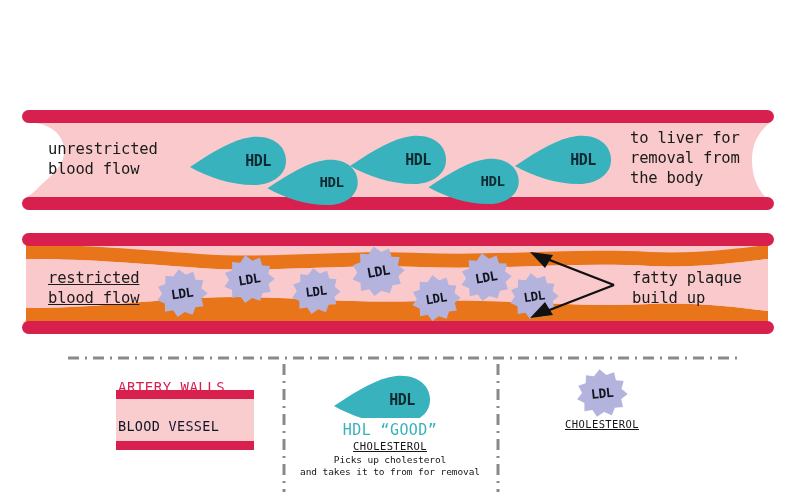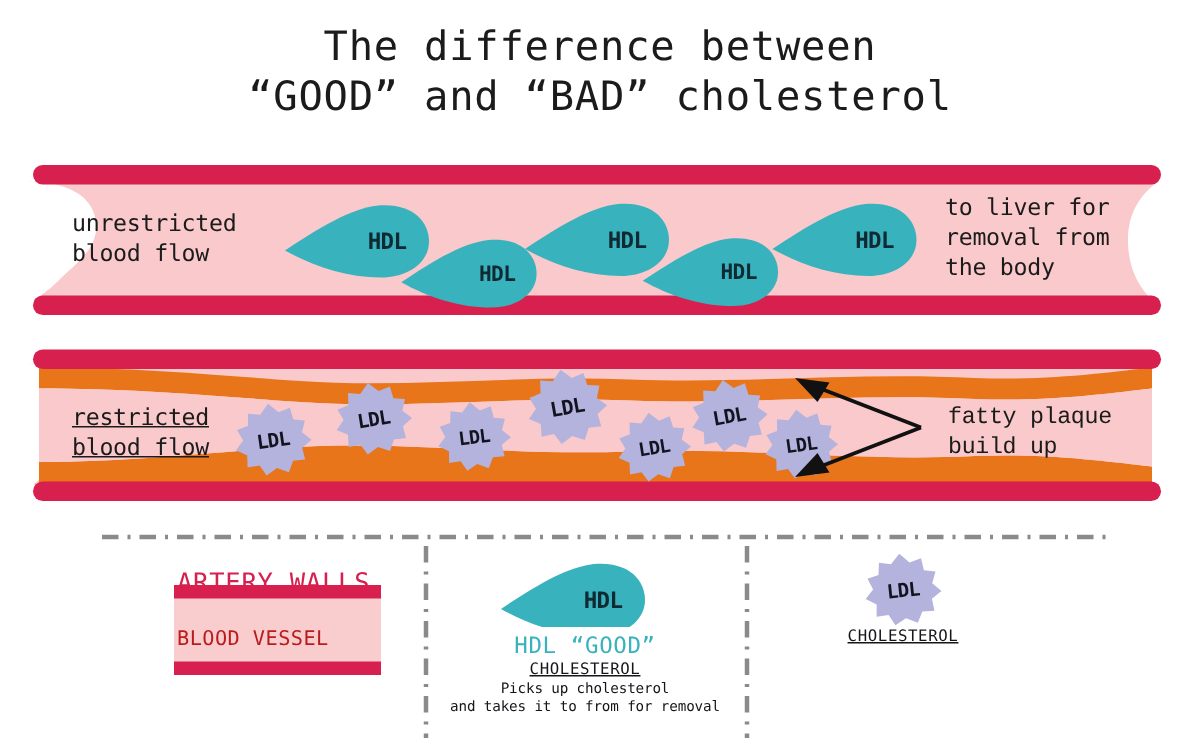--- a/index.html
+++ b/index.html
@@ -55,37 +55,33 @@
   .vdash{position:absolute;width:3px;}
 
   
   .legend-item{position:absolute;text-align:center;}
   .lg-title{font-size:15px;letter-spacing:0.4px;line-height:1.25;}
   .lg-sub{font-size:10.5px;color:#15151a;letter-spacing:0.4px;line-height:1.25;text-decoration:underline;}
   .lg-desc{font-size:9.5px;color:#15151a;line-height:1.3;letter-spacing:-0.1px;white-space:pre;}
 
   .aw-box{position:absolute;}
   .aw-label{
-    position:absolute;color:#d8204f;font-size:17px;letter-spacing:0.5px;
+    position:absolute;color:#d8204f;font-size:14px;letter-spacing:0.5px;
     font-family:"DejaVu Sans Mono","Liberation Mono",monospace;white-space:nowrap;
   }
   .bv-label{
-    position:absolute;color:#b91c1c;font-size:13.5px;letter-spacing:0.3px;
+    position:absolute;color:#0f172a;font-size:13.5px;letter-spacing:0.3px;
     font-family:"DejaVu Sans Mono","Liberation Mono",monospace;white-space:nowrap;
   }
 </style>
 </head>
 <body>
 
 <div id="root">
 
-  <div class="title">
-    <span class="title-l1">The difference between</span>
-    <span class="title-l2">“GOOD” and “BAD” cholesterol</span>
-  </div>
 
   <div class="vessel" style="left:0px;top:104px;width:800px;height:112px;">
     <svg width="800" height="112" viewBox="0 0 800 112">
       <defs>
         <clipPath id="clipA">
           <path d="M14,14 C40,14 56,22 60,38 C64,56 52,68 38,80 C30,88 24,94 20,98
                    L770,98 C760,88 752,78 752,56 C752,36 762,24 774,14 Z"></path>
         </clipPath>
       </defs>
 
@@ -210,21 +206,21 @@
         <path d="M614,57 L534,88"></path>
       </g>
       <g fill="#111">
         <path d="M530,24 L553,27 L545,40 Z"></path>
         <path d="M530,90 L545,74 L553,87 Z"></path>
       </g>
     </svg>
 
     <div class="vlabel" style="left:48px;top:40px;text-decoration:underline;">restricted
 blood flow</div>
-    <div class="vlabel" style="left:632px;top:40px;font-family:Liberation Mono, monospace;">fatty plaque
+    <div class="vlabel" style="left:632px;top:40px;">fatty plaque
 build up</div>
   </div>
 
   <svg class="hdash" style="left:68px;top:356px;width:672px;height:4px;" width="672" height="4" viewBox="0 0 672 4">
     <line x1="0" y1="2" x2="672" y2="2" stroke="#8a8a8a" stroke-width="3" stroke-dasharray="11 6 2 6"></line>
   </svg>
 
   <svg class="vdash" style="left:282px;top:364px;width:4px;height:128px;" width="4" height="128" viewBox="0 0 4 128">
     <line x1="2" y1="0" x2="2" y2="128" stroke="#8a8a8a" stroke-width="3" stroke-dasharray="11 6 2 6"></line>
   </svg>

